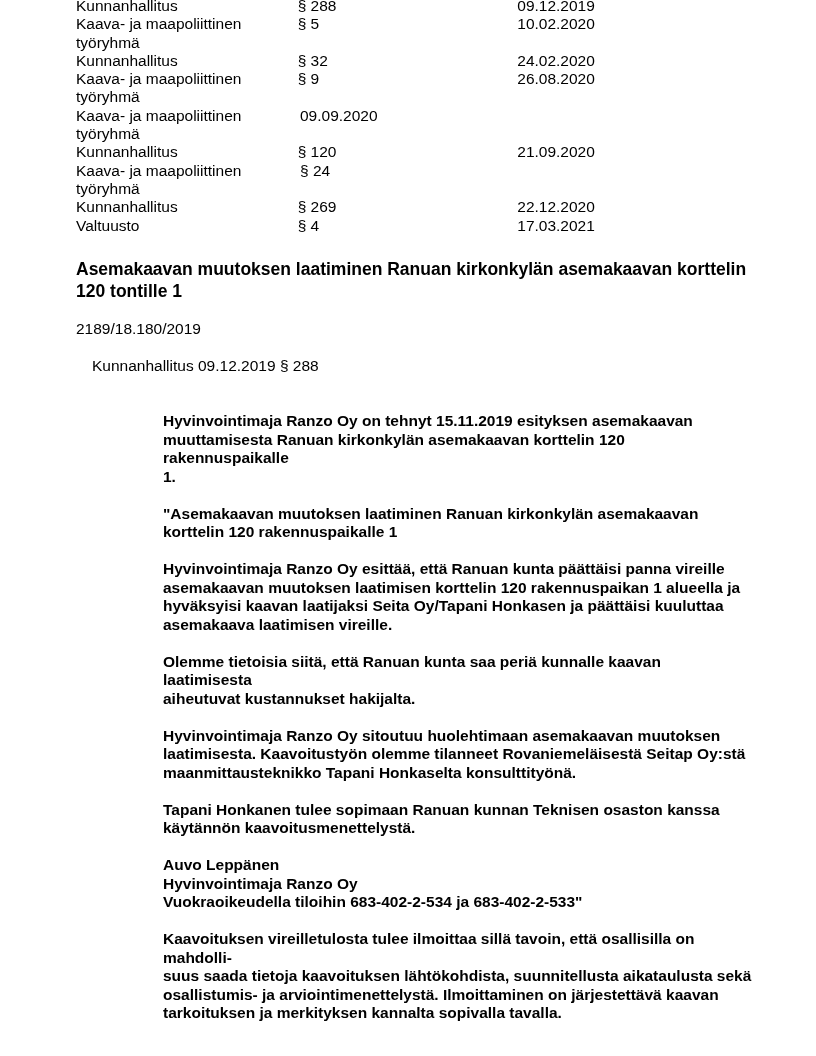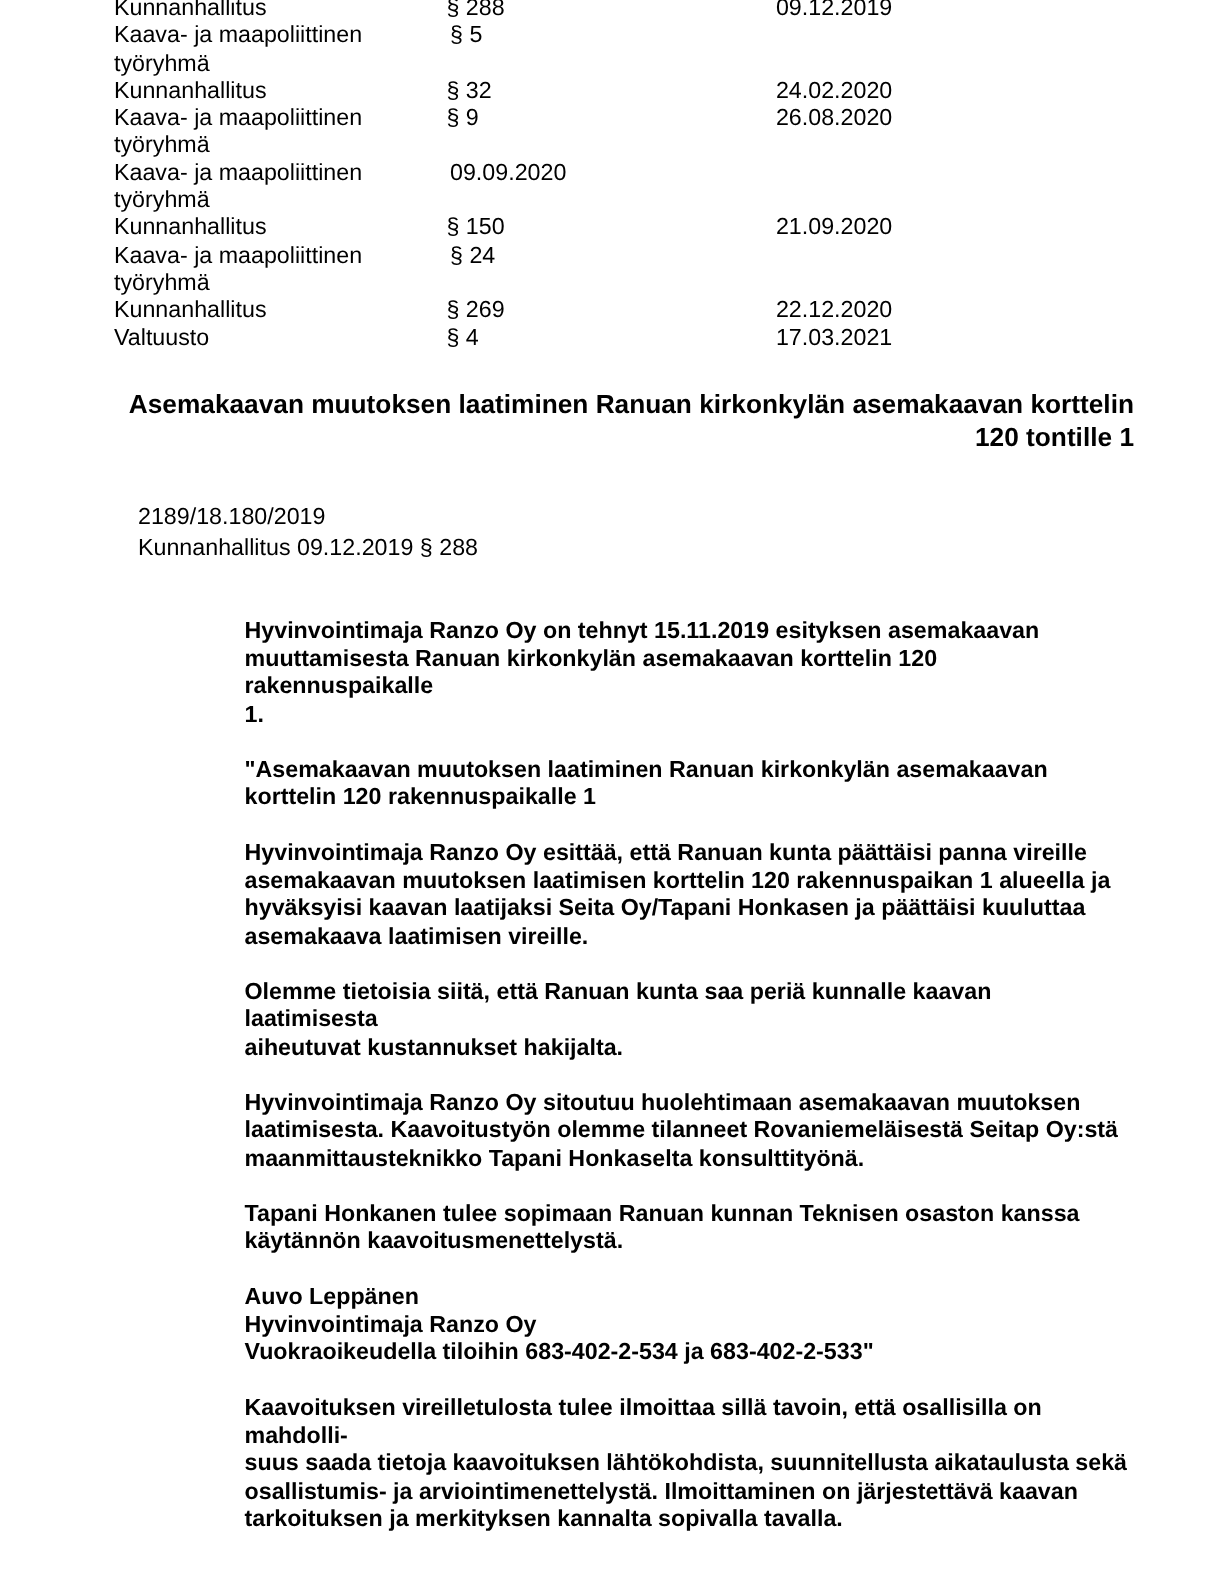--- a/index.html
+++ b/index.html
@@ -8,60 +8,61 @@
     font-family: "Liberation Sans", sans-serif; color: #000;
     font-size: 15.5px;
   }
   .hist { position: absolute; left: 76px; top: -3px; width: 560px; }
   .hrow { display: flex; line-height: 18.3px; }
   .hrow .body { width: 224px; }
   .hrow .sec { width: 222px; }
   .hrow .date { width: 120px; }
   .title {
     position: absolute; left: 76px; top: 258px; width: 680px;
-    font-weight: bold; font-size: 17.5px; line-height: 22px; margin: 0; text-align: right;
+    font-weight: bold; font-size: 17.5px; line-height: 22px; margin: 0;
   }
-  .ref { position: absolute; left: 76px; top: 320px; margin: 16px; line-height: 18px; }
+  .ref { position: absolute; left: 76px; top: 320px; margin: 0; line-height: 18px; }
   .meeting { position: absolute; left: 92px; top: 357px; margin: 0; line-height: 18px; }
   .content { position: absolute; left: 163px; top: 412px; width: 590px; }
   .content p { margin: 0 0 18.5px 0; line-height: 18.5px; white-space: pre-line; font-weight: bold; }
 </style>
 </head>
 <body>
 
 <div class="hist">
   <div class="hrow">
     <span class="body">Kunnanhallitus</span>
     <span class="sec">§ 288</span>
     <span class="date">09.12.2019</span>
   </div>
   <div class="hrow">
     <span class="body" style="white-space:pre-line">Kaava- ja maapoliittinen
 työryhmä</span>
     <span class="sec">§ 5</span>
+    <span class="date">10.02.2020</span>
   </div>
   <div class="hrow">
     <span class="body">Kunnanhallitus</span>
     <span class="sec">§ 32</span>
     <span class="date">24.02.2020</span>
   </div>
   <div class="hrow">
     <span class="body" style="white-space:pre-line">Kaava- ja maapoliittinen
 työryhmä</span>
     <span class="sec">§ 9</span>
     <span class="date">26.08.2020</span>
   </div>
   <div class="hrow">
     <span class="body" style="white-space:pre-line">Kaava- ja maapoliittinen
 työryhmä</span>
     <span class="date">09.09.2020</span>
   </div>
   <div class="hrow">
     <span class="body">Kunnanhallitus</span>
-    <span class="sec">§ 150</span>
+    <span class="sec">§ 120</span>
     <span class="date">21.09.2020</span>
   </div>
   <div class="hrow">
     <span class="body" style="white-space:pre-line">Kaava- ja maapoliittinen
 työryhmä</span>
     <span class="sec">§ 24</span>
   </div>
   <div class="hrow">
     <span class="body">Kunnanhallitus</span>
     <span class="sec">§ 269</span>

